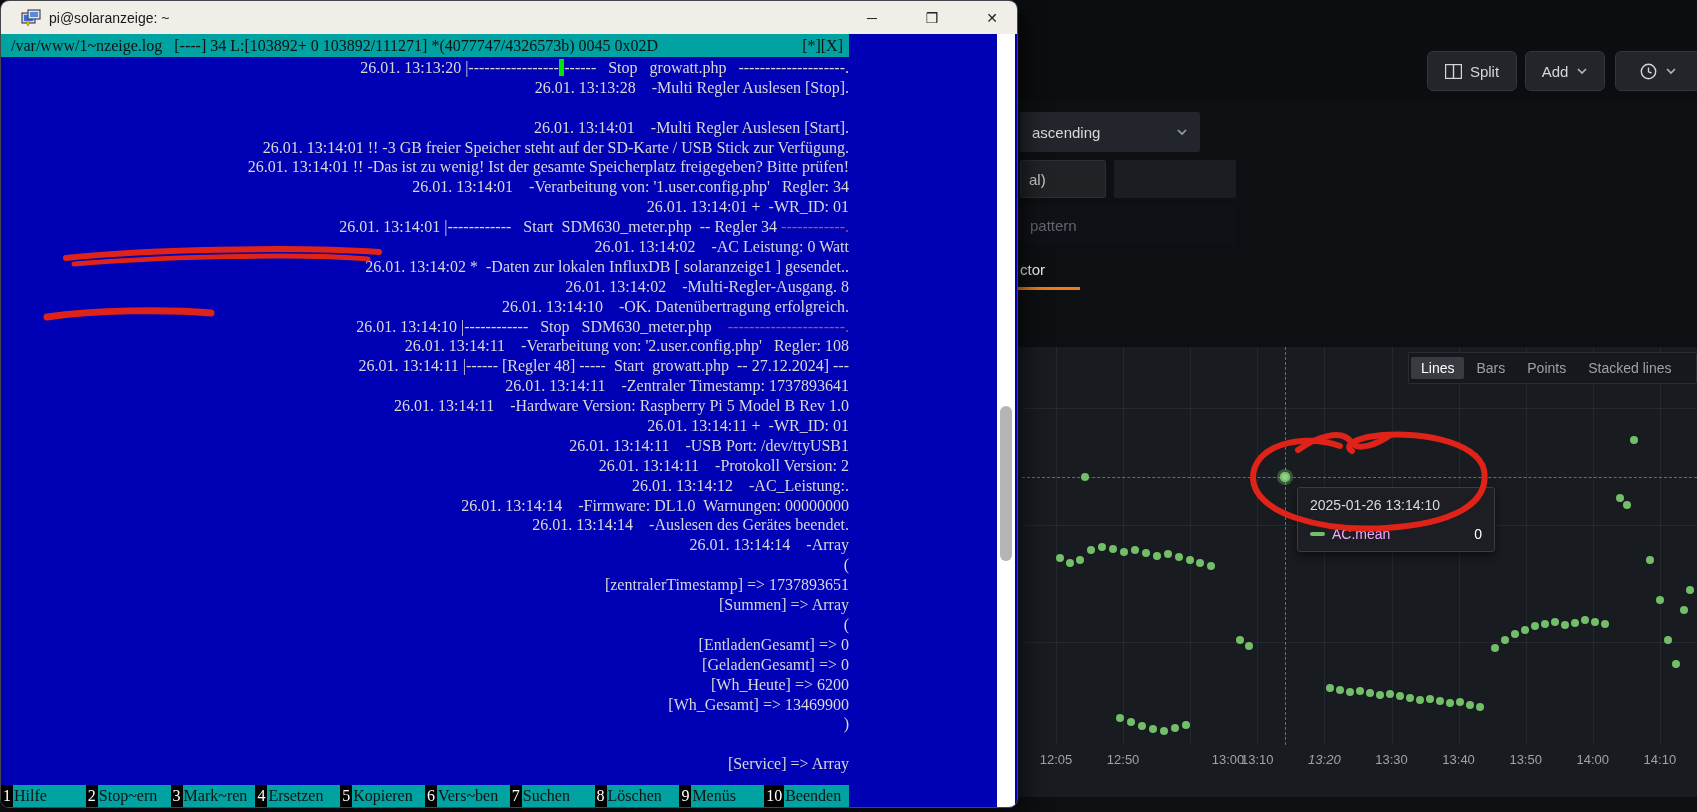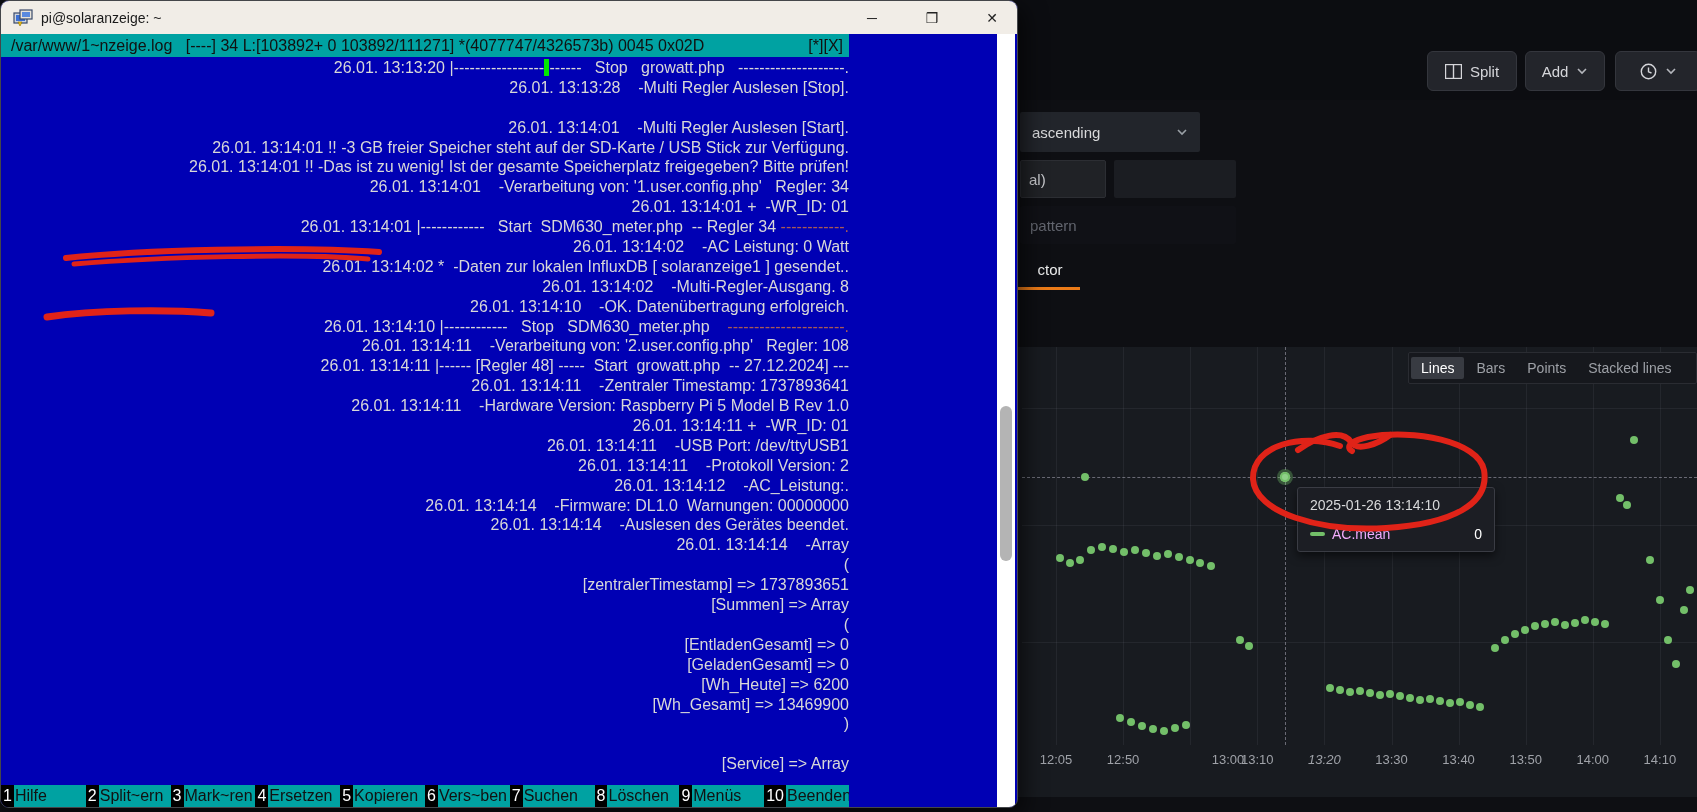--- a/index.html
+++ b/index.html
@@ -20,21 +20,21 @@
   .gf-dd .lbl{flex:1;}
   .gf-partial-btn{position:absolute;left:1020px;top:160px;width:86px;height:38px;background:#202226;
          border:1px solid #2c2e33;border-radius:2px;color:#c7c8cc;font-size:15px;
          display:flex;align-items:center;padding:0 8px;box-sizing:border-box;}
   .gf-panel-stub{position:absolute;left:1114px;top:160px;width:122px;height:38px;background:#1b1d22;
          border-radius:2px;}
   .gf-input{position:absolute;left:1020px;top:206px;width:216px;height:38px;background:#101116;
          border-radius:2px;color:#62656e;font-size:15px;display:flex;align-items:center;
          padding:0 10px;box-sizing:border-box;}
   .gf-tab-partial{position:absolute;left:1020px;top:252px;width:60px;height:34px;color:#eceded;
-         font-size:15px;display:flex;align-items:center;justify-content:center;}
+         font-size:15px;display:flex;align-items:center;}
   .gf-tab-underline{position:absolute;left:1018px;top:287px;width:62px;height:3px;background:#eb7b18;}
   .gf-chart-panel{position:absolute;left:1016px;top:347px;width:681px;height:450px;background:#181b20;}
   .gf-bottom{position:absolute;left:1016px;top:797px;width:681px;height:15px;background:#0e0f13;}
   .viz-tabs{position:absolute;left:1408px;top:352px;height:32px;width:289px;display:flex;gap:2px;
          align-items:center;background:#16181d;border:1px solid #2a2c32;border-radius:2px;
          padding:2px;box-sizing:border-box;overflow:hidden;}
   .viz-tab{padding:3px 10px;font-size:14px;color:#9da0a6;white-space:nowrap;border-radius:2px;}
   .viz-tab.sel{background:#383b42;color:#ffffff;}
   .gridline{position:absolute;background:rgba(204,204,220,0.07);}
   .crossline{position:absolute;}
@@ -51,26 +51,26 @@
          color:#d8d9da;font-size:14px;z-index:4;}
   .tooltip .tt-head{padding:9px 12px 7px 12px;}
   .tooltip .tt-row{display:flex;align-items:center;gap:7px;padding:6px 12px 9px 12px;}
   .tt-mark{width:15px;height:4px;border-radius:2px;background:#73bf69;flex:none;}
   .tt-series{color:#f0abfc;flex:1;}
   .tt-val{color:#ffffff;}
   
   .putty{position:absolute;left:0;top:0;width:1016px;height:806px;border-radius:9px;overflow:hidden;
          border:1px solid #44464a;box-shadow:6px 8px 22px rgba(0,0,0,0.6);background:#0000b4;z-index:3;}
   .titlebar{position:absolute;left:0;top:0;width:100%;height:33px;background:#f1ede7;
-         display:flex;align-items:center;box-sizing:border-box;padding-left:12px;}
+         display:flex;align-items:center;box-sizing:border-box;padding-left:20px;}
   .title-text{color:#1a1a1a;font-size:14px;margin-left:8px;}
   .winctl{position:absolute;top:0;height:33px;width:46px;display:flex;align-items:center;
          justify-content:center;color:#222;font-size:14px;}
   .term{position:absolute;left:0;top:33px;width:848px;bottom:0;background:#0000b4;
-        font-family:Liberation Sans, sans-serif;font-size:16px;color:#d8d8d8;}
+        font-family:Liberation Serif, serif;font-size:16px;color:#d8d8d8;}
   .mc-header{position:absolute;left:0;top:0;width:100%;height:23px;background:#00a2a2;color:#111;
         display:flex;align-items:center;box-sizing:border-box;padding:0 6px 0 10px;white-space:pre;}
   .mc-header .spacer{flex:1;}
   .log-area{position:absolute;left:10px;top:24px;right:0;bottom:23px;white-space:pre;
         line-height:19.9px;overflow:hidden;text-align:right;}
   .log-line{height:19.9px;}
   .cursor{background:#00e800;color:#00e800;}
   .dashdim{color:#a85a55;}
   .mc-keybar{position:absolute;left:0;bottom:0;width:100%;height:22px;background:#000;
         display:flex;align-items:stretch;font-size:16px;}
@@ -269,21 +269,21 @@
         <span>[*][X]</span>
       </div>
       <div class="log-area" id="log-area"><div class="log-line">26.01. 13:13:20 |-----------------<span class="cursor">-</span>------   Stop   growatt.php   --------------------.</div><div class="log-line">26.01. 13:13:28    -Multi Regler Auslesen [Stop].</div><div class="log-line">&nbsp;</div><div class="log-line">26.01. 13:14:01    -Multi Regler Auslesen [Start].</div><div class="log-line">26.01. 13:14:01 !! -3 GB freier Speicher steht auf der SD-Karte / USB Stick zur Verfügung.</div><div class="log-line">26.01. 13:14:01 !! -Das ist zu wenig! Ist der gesamte Speicherplatz freigegeben? Bitte prüfen!</div><div class="log-line">26.01. 13:14:01    -Verarbeitung von: '1.user.config.php'   Regler: 34</div><div class="log-line">26.01. 13:14:01 +  -WR_ID: 01</div><div class="log-line">26.01. 13:14:01 |------------   Start  SDM630_meter.php  -- Regler 34 <span class="dashdim">------------.</span></div><div class="log-line">26.01. 13:14:02    -AC Leistung: 0 Watt</div><div class="log-line">26.01. 13:14:02 *  -Daten zur lokalen InfluxDB [ solaranzeige1 ] gesendet..</div><div class="log-line">26.01. 13:14:02    -Multi-Regler-Ausgang. 8</div><div class="log-line">26.01. 13:14:10    -OK. Datenübertragung erfolgreich.</div><div class="log-line">26.01. 13:14:10 |------------   Stop   SDM630_meter.php    <span class="dashdim">----------------------.</span></div><div class="log-line">26.01. 13:14:11    -Verarbeitung von: '2.user.config.php'   Regler: 108</div><div class="log-line">26.01. 13:14:11 |------ [Regler 48] -----  Start  growatt.php  -- 27.12.2024] ---</div><div class="log-line">26.01. 13:14:11    -Zentraler Timestamp: 1737893641</div><div class="log-line">26.01. 13:14:11    -Hardware Version: Raspberry Pi 5 Model B Rev 1.0</div><div class="log-line">26.01. 13:14:11 +  -WR_ID: 01</div><div class="log-line">26.01. 13:14:11    -USB Port: /dev/ttyUSB1</div><div class="log-line">26.01. 13:14:11    -Protokoll Version: 2</div><div class="log-line">26.01. 13:14:12    -AC_Leistung:.</div><div class="log-line">26.01. 13:14:14    -Firmware: DL1.0  Warnungen: 00000000</div><div class="log-line">26.01. 13:14:14    -Auslesen des Gerätes beendet.</div><div class="log-line">26.01. 13:14:14    -Array</div><div class="log-line">(</div><div class="log-line">    [zentralerTimestamp] =&gt; 1737893651</div><div class="log-line">    [Summen] =&gt; Array</div><div class="log-line">        (</div><div class="log-line">            [EntladenGesamt] =&gt; 0</div><div class="log-line">            [GeladenGesamt] =&gt; 0</div><div class="log-line">            [Wh_Heute] =&gt; 6200</div><div class="log-line">            [Wh_Gesamt] =&gt; 13469900</div><div class="log-line">        )</div><div class="log-line">&nbsp;</div><div class="log-line">    [Service] =&gt; Array</div></div>
       <div class="mc-keybar" id="mc-keybar">
           <div class="fkey">
             <span class="num">1</span>
             <span class="lab">Hilfe</span>
           </div>
           <div class="fkey">
             <span class="num">2</span>
-            <span class="lab">Split~ern</span>
+            <span class="lab">Stop~ern</span>
           </div>
           <div class="fkey">
             <span class="num">3</span>
             <span class="lab">Mark~ren</span>
           </div>
           <div class="fkey">
             <span class="num">4</span>
             <span class="lab">Ersetzen</span>
           </div>
           <div class="fkey">

